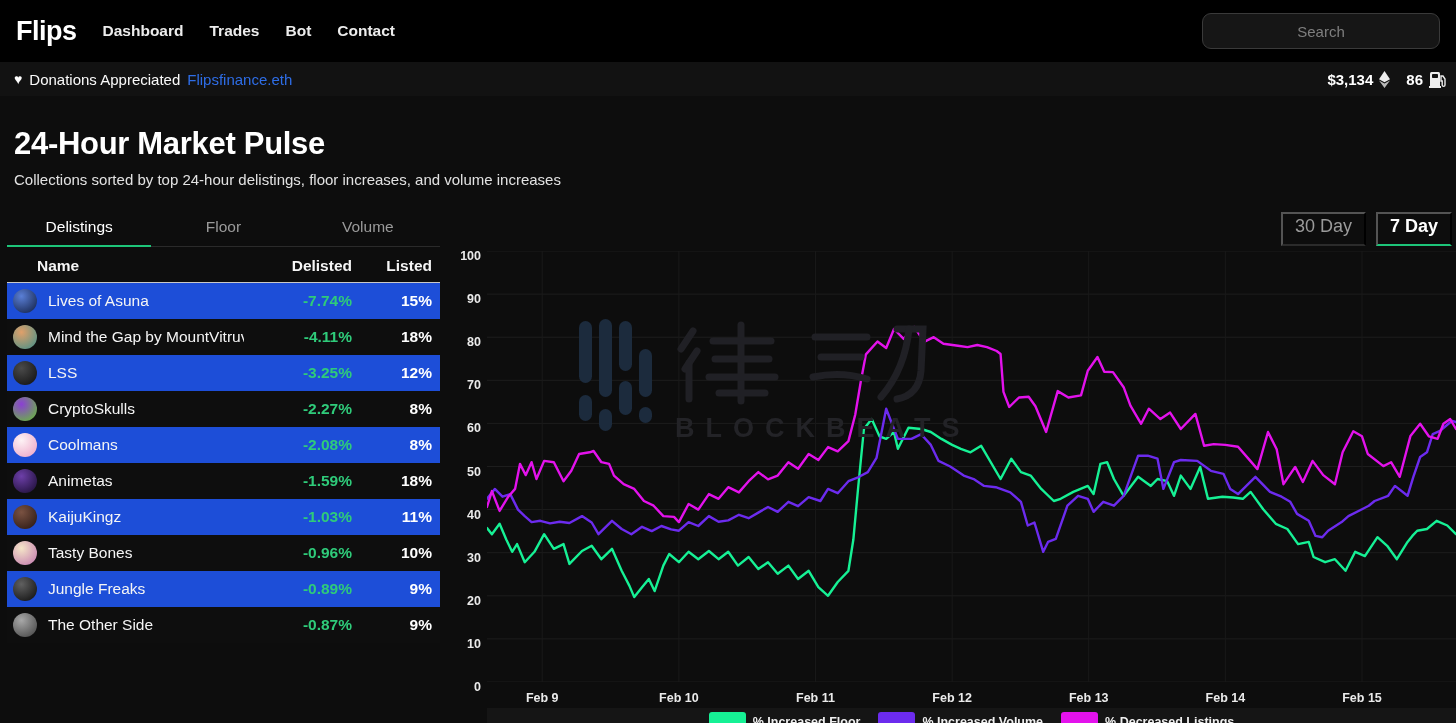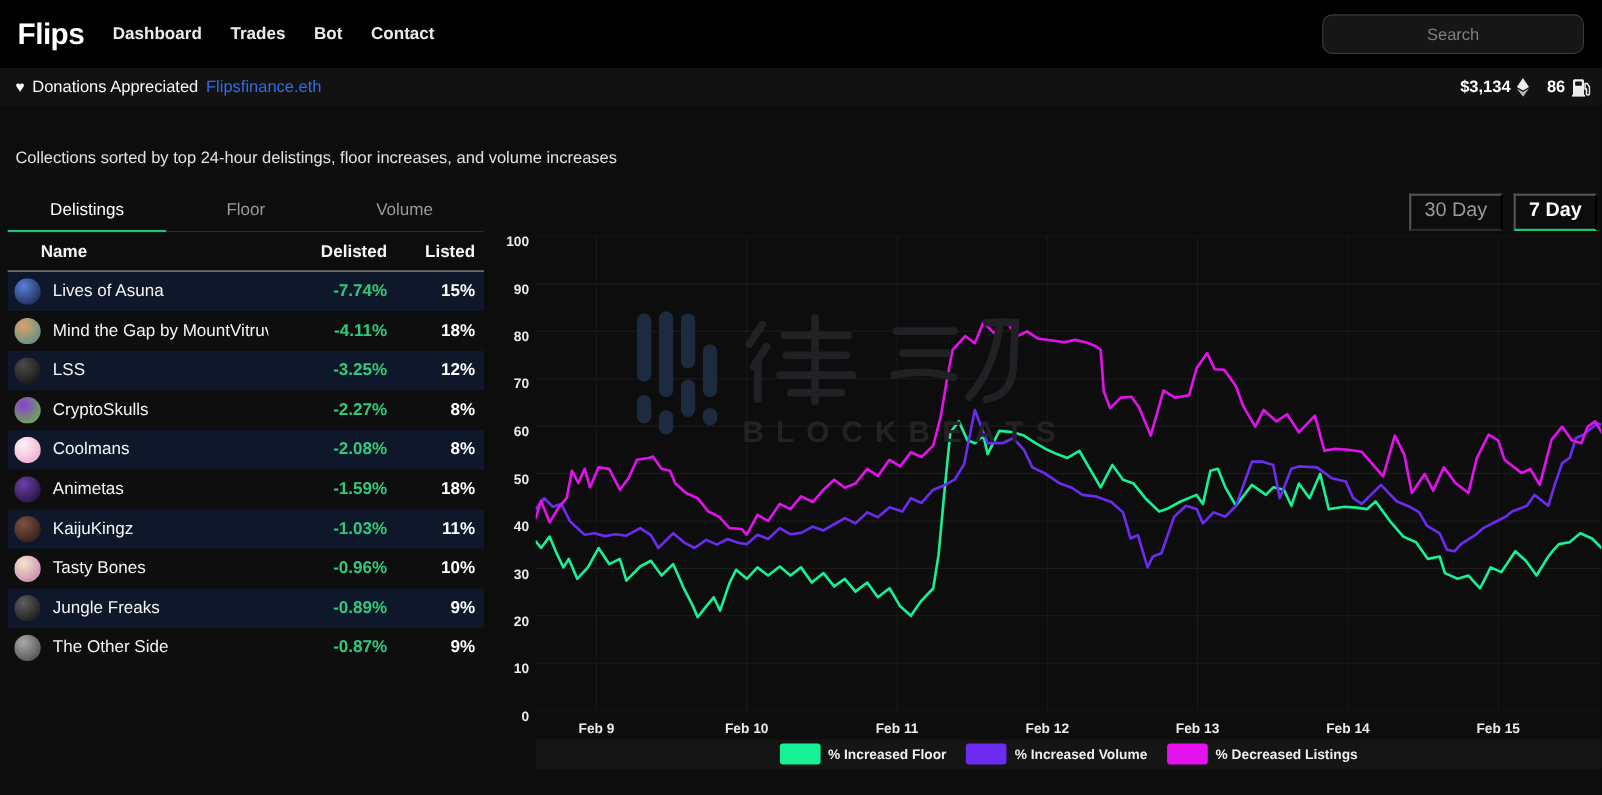--- a/index.html
+++ b/index.html
@@ -41,21 +41,21 @@
 
   
   .thead { padding:8px 8px 0 6px; border-bottom:1px solid #c9c9c9; }
   .thead-line1 { text-align:right; font-size:15.5px; font-weight:600; color:#f5f5f5; }
   .thead-line2 { display:grid; grid-template-columns:1fr 108px 80px; font-size:15.5px; font-weight:600;
                  color:#f5f5f5; padding:2px 0 7px; }
   .thead-line2 .c1 { padding-left:24px; }
   .thead-line2 .c2, .thead-line2 .c3 { text-align:right; }
   .trow { display:grid; grid-template-columns:1fr 108px 80px; align-items:center; height:36px;
           padding:0 8px 0 6px; font-size:15.5px; cursor:pointer; }
-  .trow.odd { background:#0f172a; }
+  .trow.odd { background:#1d4ed8; }
   .trow.even { background:#0e0e0e; }
   .cell.name { display:flex; align-items:center; gap:11px; color:#f5f5f5; font-weight:500;
                white-space:nowrap; overflow:hidden; }
   .avatar { width:24px; height:24px; border-radius:50%; flex:none; }
   .cell.delisted { text-align:right; color:#2fcb7a; font-weight:600; }
   .cell.listed { text-align:right; color:#fff; font-weight:600; }
 
   
   .range-row { display:flex; justify-content:flex-end; gap:10px; padding-right:4px; }
   .range-btn { font-size:18px; color:#9a9a9a; padding:2px 12px 7px; cursor:pointer;
@@ -110,20 +110,21 @@
     <svg class="icon-svg" width="17" height="17" viewBox="0 0 17 17">
       <rect x="1" y="1" width="10" height="15" rx="1.5" fill="#ececec"></rect>
       <rect x="3" y="3" width="6" height="4" rx="0.8" fill="#111"></rect>
       <rect x="0" y="15" width="12" height="2" fill="#ececec"></rect>
       <path d="M12 5 h2 l2 3 v6 a1.4 1.4 0 0 1 -2.8 0 v-4 h-1.2 z" fill="none" stroke="#ececec" stroke-width="1.4"></path>
     </svg>
   </div>
 </div>
 
 <main>
+  <h1>24-Hour Market Pulse</h1>
   <p class="subtitle">Collections sorted by top 24-hour delistings, floor increases, and volume increases</p>
 
   <div class="content">
 
     <section class="left-panel">
       <div class="tabs">
         <div class="tab active">Delistings</div>
         <div class="tab">Floor</div>
         <div class="tab">Volume</div>
       </div>

